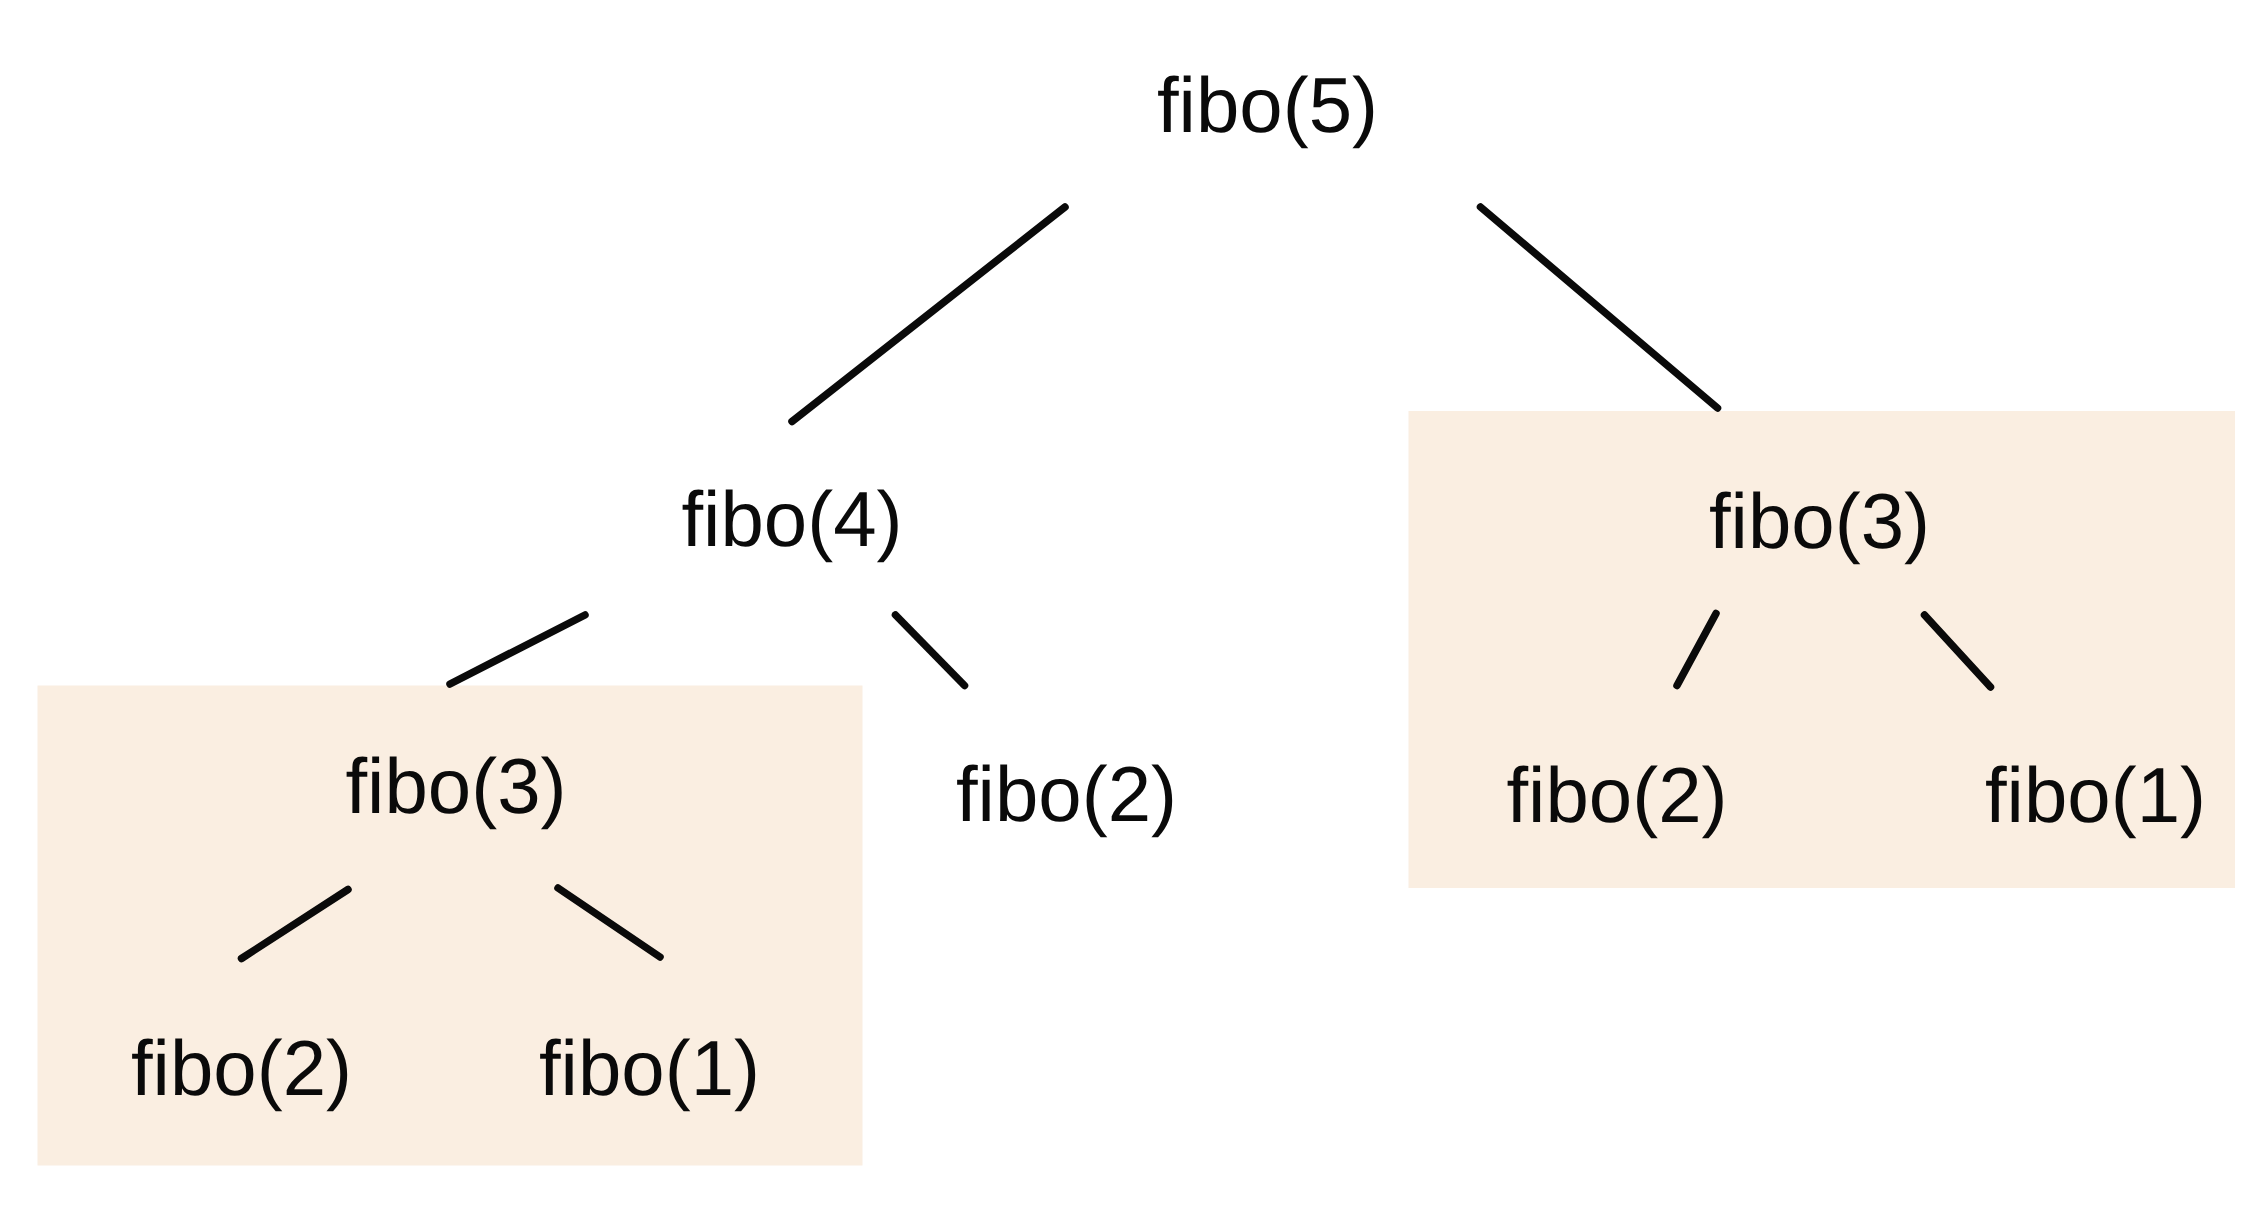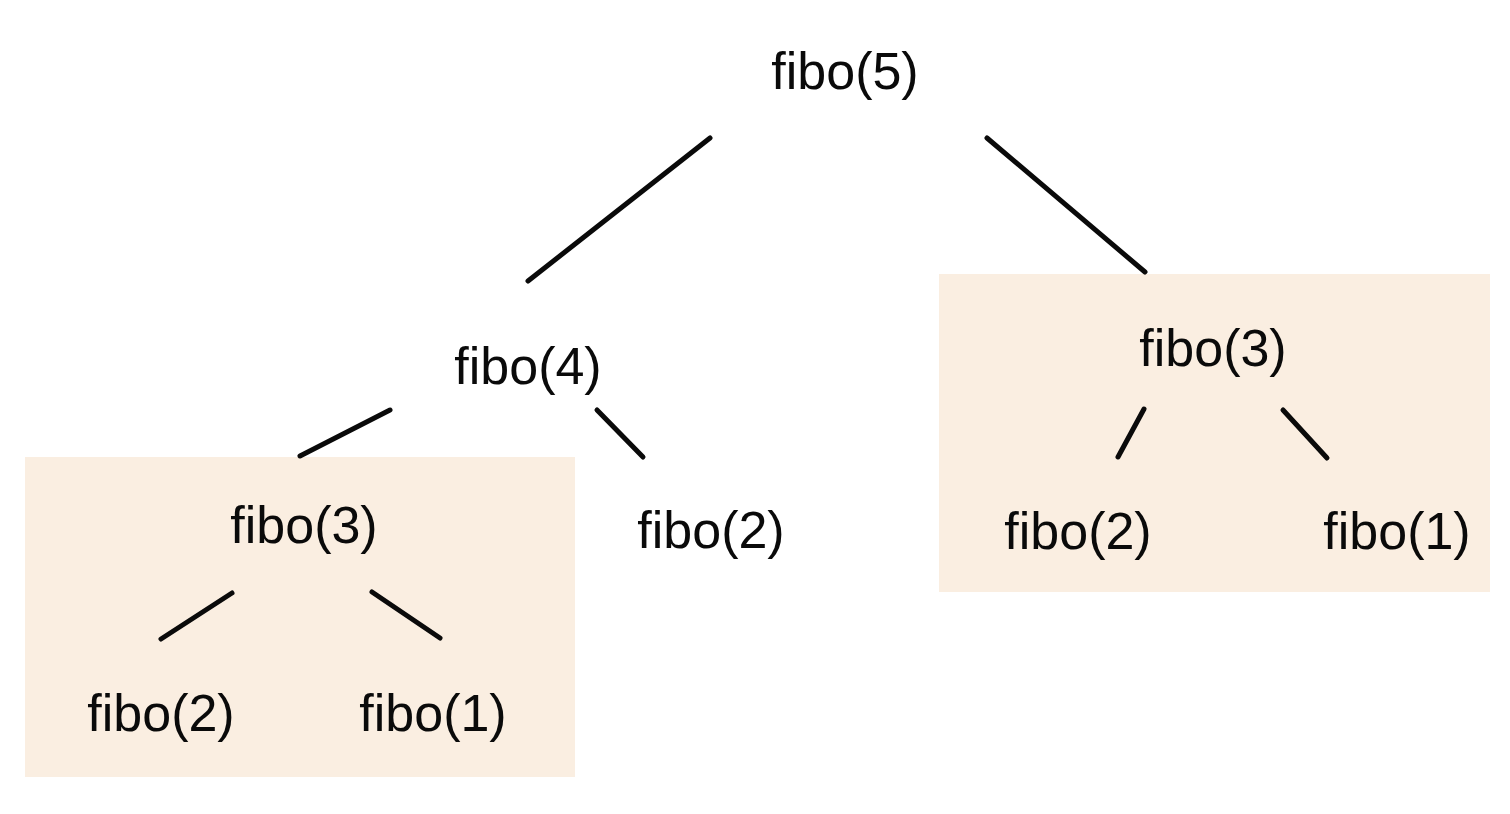--- a/index.html
+++ b/index.html
@@ -61,21 +61,21 @@
       <line x1="987" y1="138" x2="1145" y2="272"></line>
       <line x1="390" y1="410" x2="300" y2="456"></line>
       <line x1="597" y1="410" x2="643" y2="457"></line>
       <line x1="232" y1="593" x2="161" y2="639"></line>
       <line x1="372" y1="592" x2="440" y2="638"></line>
       <line x1="1144" y1="409" x2="1118" y2="457"></line>
       <line x1="1283" y1="410" x2="1327" y2="458"></line>
     </svg>
 
   <div class="node" id="node-0" style="left: 845px; top: 71px;">fibo(5)</div>
-  <div class="node" id="node-1" style="left: 528px; top: 347px; margin-top: 19px;">fibo(4)</div>
+  <div class="node" id="node-1" style="left: 528px; top: 347px;">fibo(4)</div>
   <div class="node" id="node-2" style="left: 304px; top: 525px;">fibo(3)</div>
   <div class="node" id="node-3" style="left: 711px; top: 530px;">fibo(2)</div>
   <div class="node" id="node-4" style="left: 1213px; top: 348px;">fibo(3)</div>
   <div class="node" id="node-5" style="left: 161px; top: 713px;">fibo(2)</div>
   <div class="node" id="node-6" style="left: 433px; top: 713px;">fibo(1)</div>
   <div class="node" id="node-7" style="left: 1078px; top: 531px;">fibo(2)</div>
   <div class="node" id="node-8" style="left: 1397px; top: 531px;">fibo(1)</div>
 
 </div>
 

